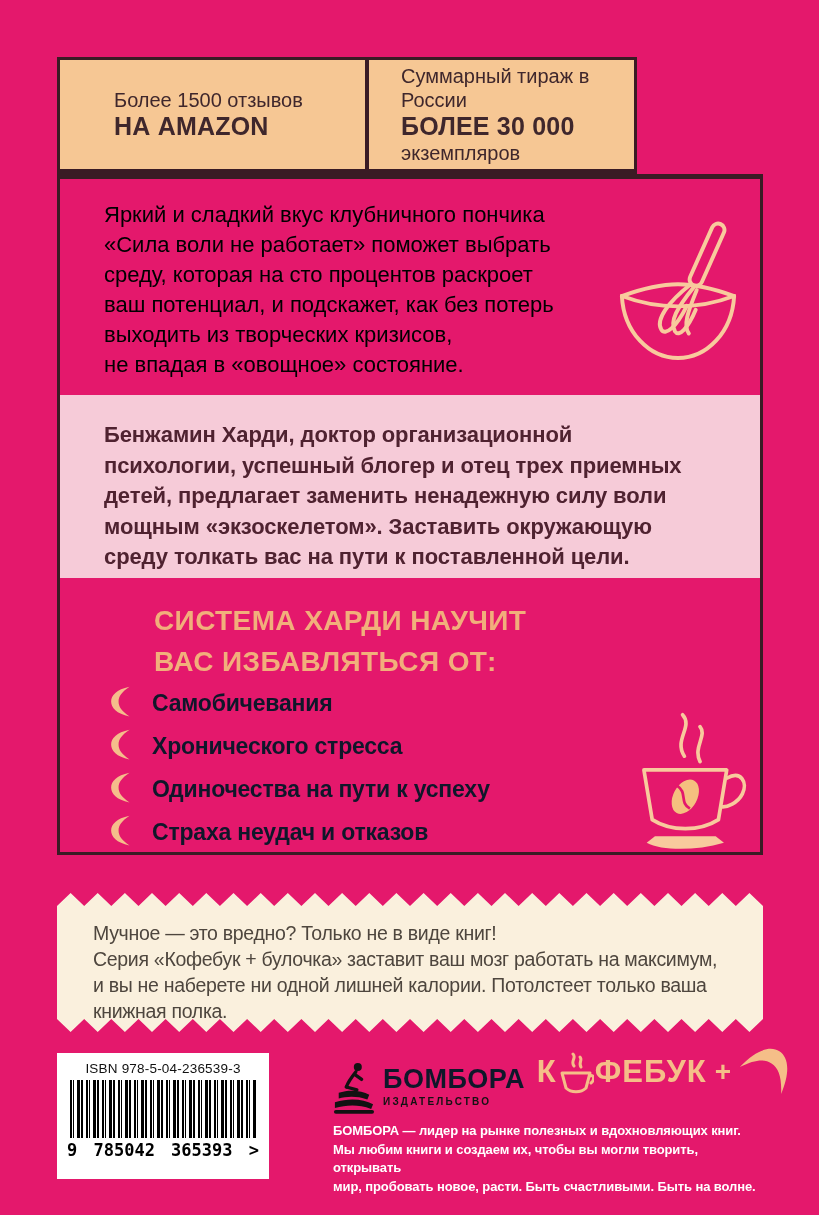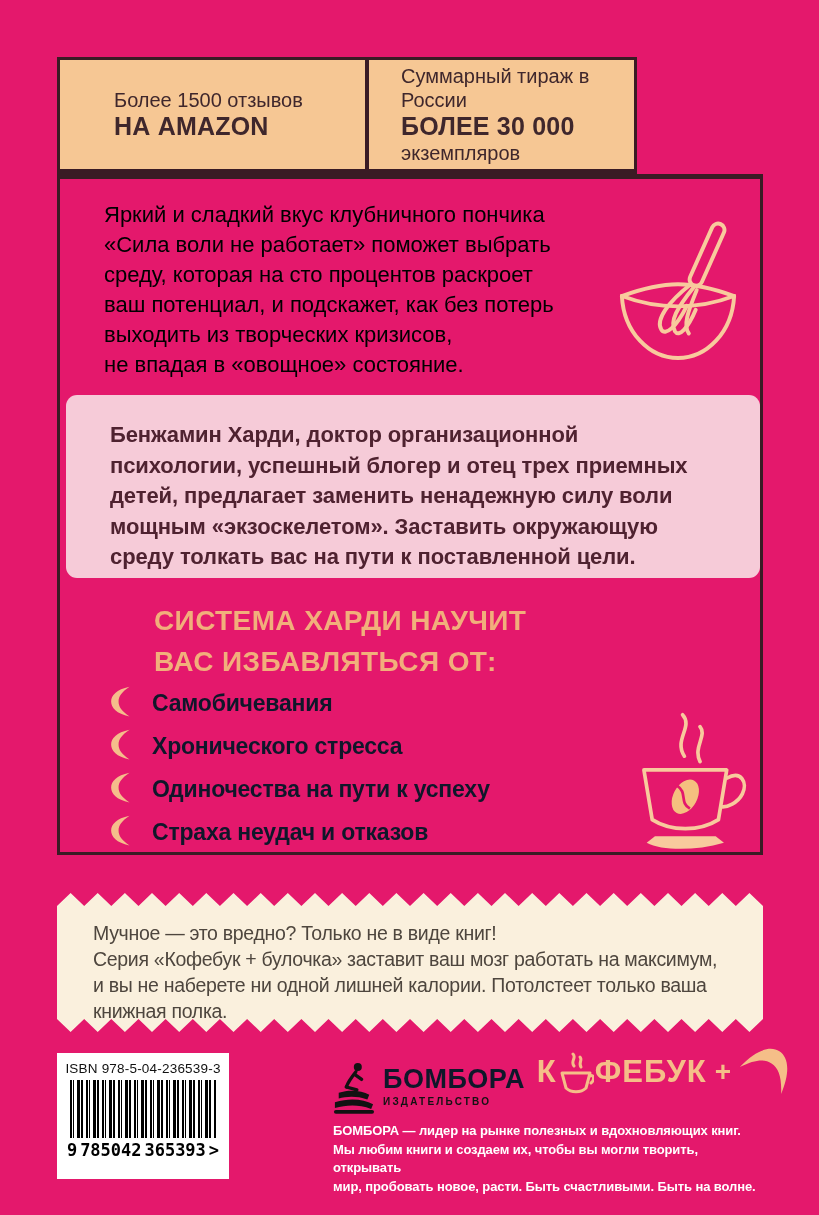--- a/index.html
+++ b/index.html
@@ -16,39 +16,39 @@
   .stats-small{font-size:20px;line-height:24px;}
   .stats-big{font-size:25px;line-height:29px;font-weight:bold;letter-spacing:.2px;}
 
   
   .main-panel{position:absolute;left:57px;top:174px;width:706px;height:681px;box-sizing:border-box;
     border:3px solid #3A1B24;border-top-width:5px;background:#E4186C;}
   .intro-text{position:absolute;left:44px;top:21px;width:510px;color:#000000;
     font-size:22px;line-height:30px;white-space:pre-line;}
   .whisk-wrap{position:absolute;right:18px;top:40px;width:128px;height:158px;}
 
-  .author-box{position:absolute;left:6px;right:0;top:216px;height:183px;background:#F6CBD8;box-sizing:border-box;
-    padding:25px 30px 0 44px;border-radius:11px;}
+  .author-box{position:absolute;left:0;right:0;top:216px;height:183px;background:#F6CBD8;box-sizing:border-box;
+    padding:25px 30px 0 44px;}
   .author-text{color:#4F2230;font-size:22px;line-height:30.5px;font-weight:bold;white-space:pre-line;letter-spacing:-.1px;}
 
   .benefits-heading{position:absolute;left:94px;top:421px;color:#F1AF7B;font-weight:bold;
     font-size:28px;line-height:41px;white-space:pre-line;letter-spacing:.4px;}
   .benefits-list{position:absolute;left:46px;top:507px;display:flex;flex-direction:column;gap:9px;}
   .benefit-item{display:flex;align-items:center;gap:13px;height:34px;}
   .benefit-item svg{flex:0 0 auto;}
   .benefit-label{color:#0f172a;font-weight:bold;font-size:23px;letter-spacing:-.2px;}
   .cup-wrap{position:absolute;right:10px;bottom:2px;width:122px;height:138px;}
 
   
   .series-note-box{position:absolute;left:57px;top:893px;width:706px;height:139px;background:#FAF0DD;box-sizing:border-box;
     padding:27px 36px 0 36px;}
   .series-note-text{color:#4E463E;font-size:19.5px;line-height:26px;white-space:pre-line;letter-spacing:-.3px;}
 
   
-  .barcode-box{position:absolute;left:57px;top:1053px;width:172px;height:126px;background:#FFFFFF;box-sizing:border-box;
+  .barcode-box{position:absolute;left:57px;top:1053px;width:212px;height:126px;background:#FFFFFF;box-sizing:border-box;
     padding-top:8px;text-align:center;}
   .isbn-text{color:#111;font-size:13.5px;letter-spacing:.2px;}
   .barcode-bars{margin:4px 13px 0 13px;height:58px;
     background:repeating-linear-gradient(90deg,#000 0 2px,#fff 2px 3px,#000 3px 4px,#fff 4px 7px,#000 7px 10px,#fff 10px 11px,#000 11px 13px,#fff 13px 16px);}
   .barcode-digits{display:flex;justify-content:space-between;align-items:center;margin:2px 10px 0 10px;
     font-family:"DejaVu Sans Mono",monospace;font-size:17px;font-weight:bold;color:#000;}
 
   .publisher-block{position:absolute;left:333px;top:1060px;}
   .publisher-logo-row{display:flex;align-items:flex-start;gap:8px;}
   .publisher-names{padding-top:6px;}

